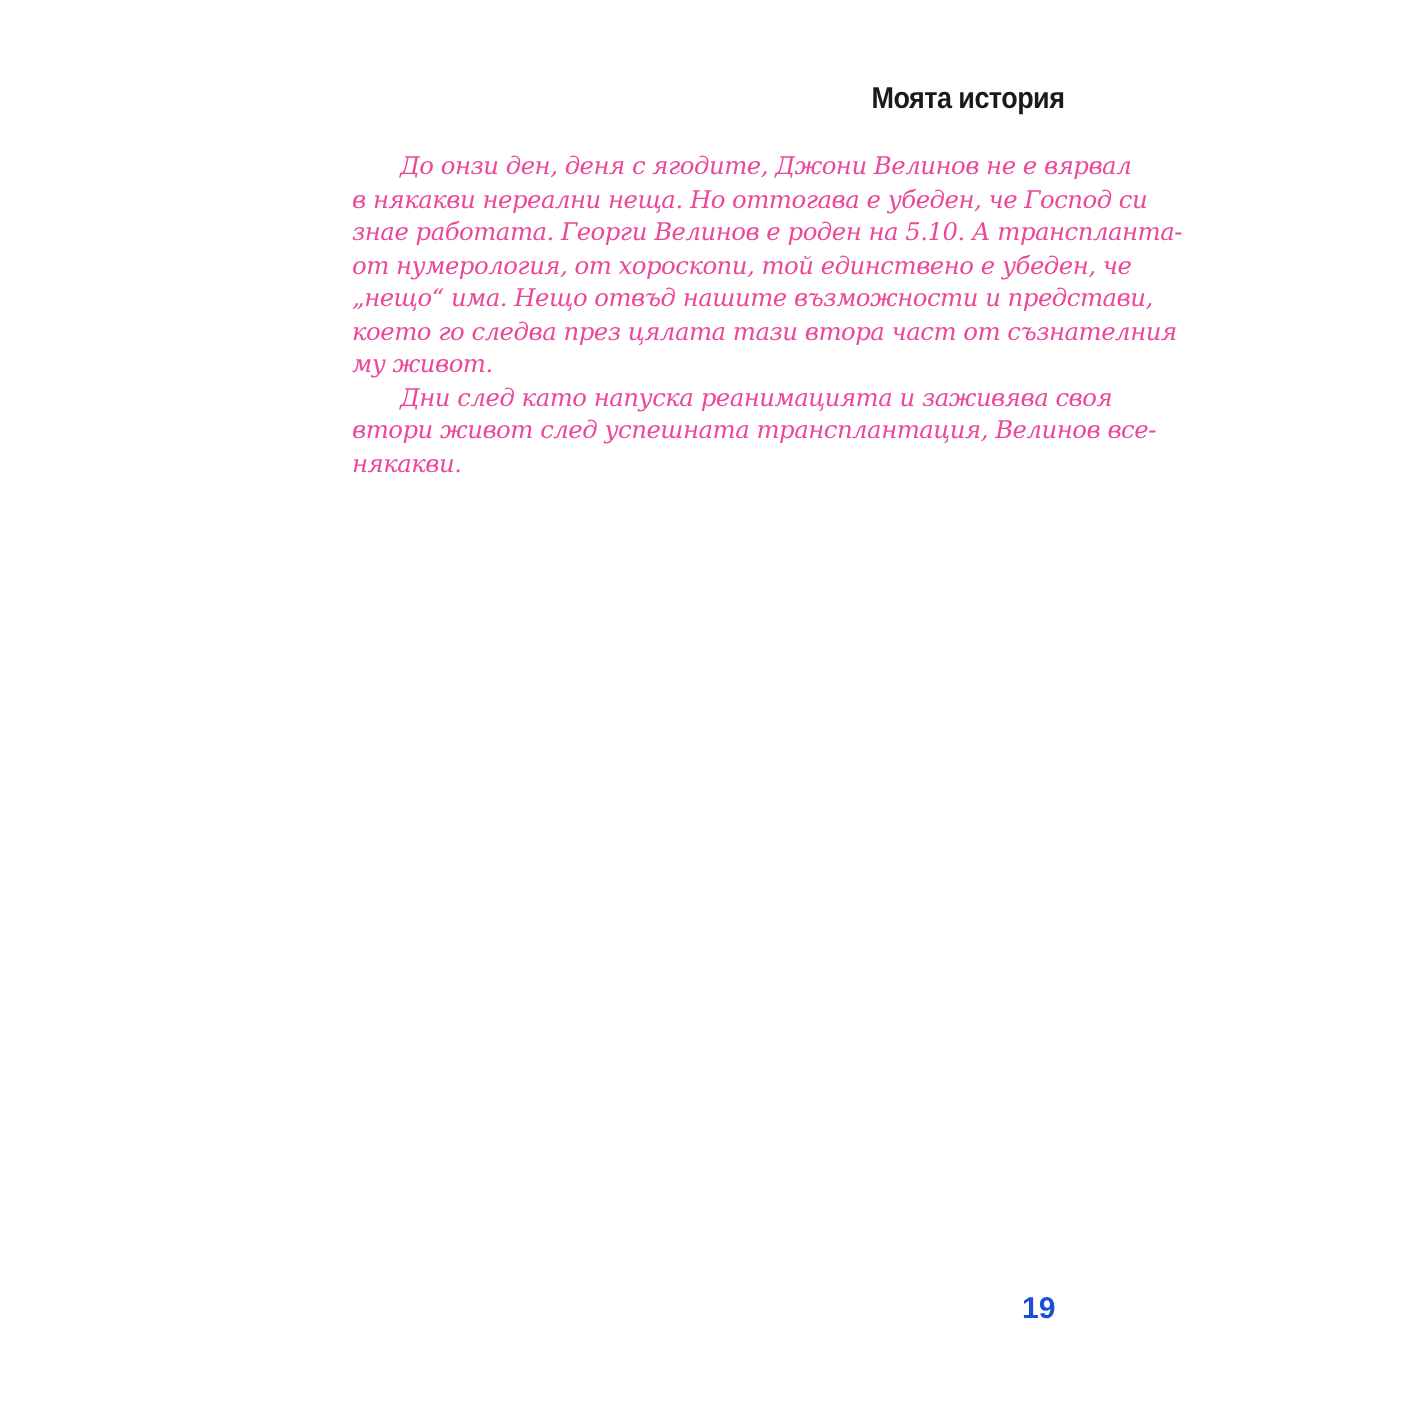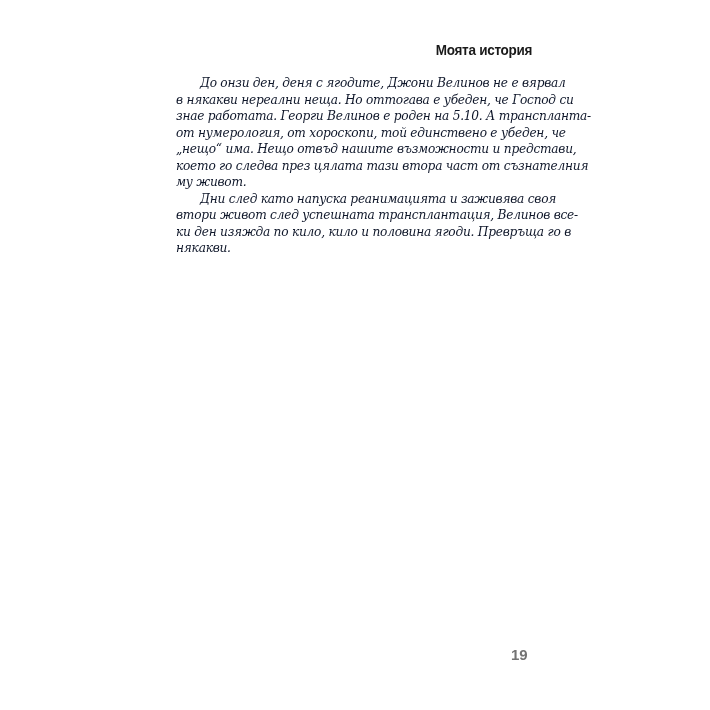--- a/index.html
+++ b/index.html
@@ -37,36 +37,36 @@
       top: 75px;
       width: 358px;
     }
     .line {
       display: block;
       height: 16.55px;
       line-height: 16.55px;
       font-family: "DejaVu Serif", "Liberation Serif", serif;
       font-style: italic;
       font-size: 12.2px;
-      color: #0f172a;
+      color: #ec4899;
       white-space: nowrap;
       text-align: justify;
       text-align-last: justify;
       letter-spacing: -0.25px;
     }
     .line.indent { padding-left: 24px; }
     .line.last { text-align-last: left; }
     .folio {
       position: absolute;
       top: 646px;
       left: 511px;
       font-family: "Liberation Sans", "DejaVu Sans", sans-serif;
       font-weight: bold;
       font-size: 15px;
-      color: #737373;
+      color: #1d4ed8;
     }
   </style>
 </head>
 <body>
 
 <div class="page">
   <div class="running-header">Моята история</div>
 
   <div class="body-text">
     <div>
@@ -74,19 +74,18 @@
       <span class="line">в някакви нереални неща. Но оттогава е убеден, че Господ си</span>
       <span class="line">знае работата. Георги Велинов е роден на 5.10. А транспланта-</span>
       <span class="line">от нумерология, от хороскопи, той единствено е убеден, че</span>
       <span class="line">„нещо“ има. Нещо отвъд нашите възможности и представи,</span>
       <span class="line">което го следва през цялата тази втора част от съзнателния</span>
       <span class="line last">му живот.</span>
     </div>
     <div>
       <span class="line indent">Дни след като напуска реанимацията и заживява своя</span>
       <span class="line">втори живот след успешната трансплантация, Велинов все-</span>
-      <span class="line">ки ден изяжда по кило, кило и половина ягоди. Превръща го в</span>
       <span class="line last">някакви.</span>
     </div>
   </div>
 
   <div class="folio">19</div>
 </div>
 
 </body></html>

